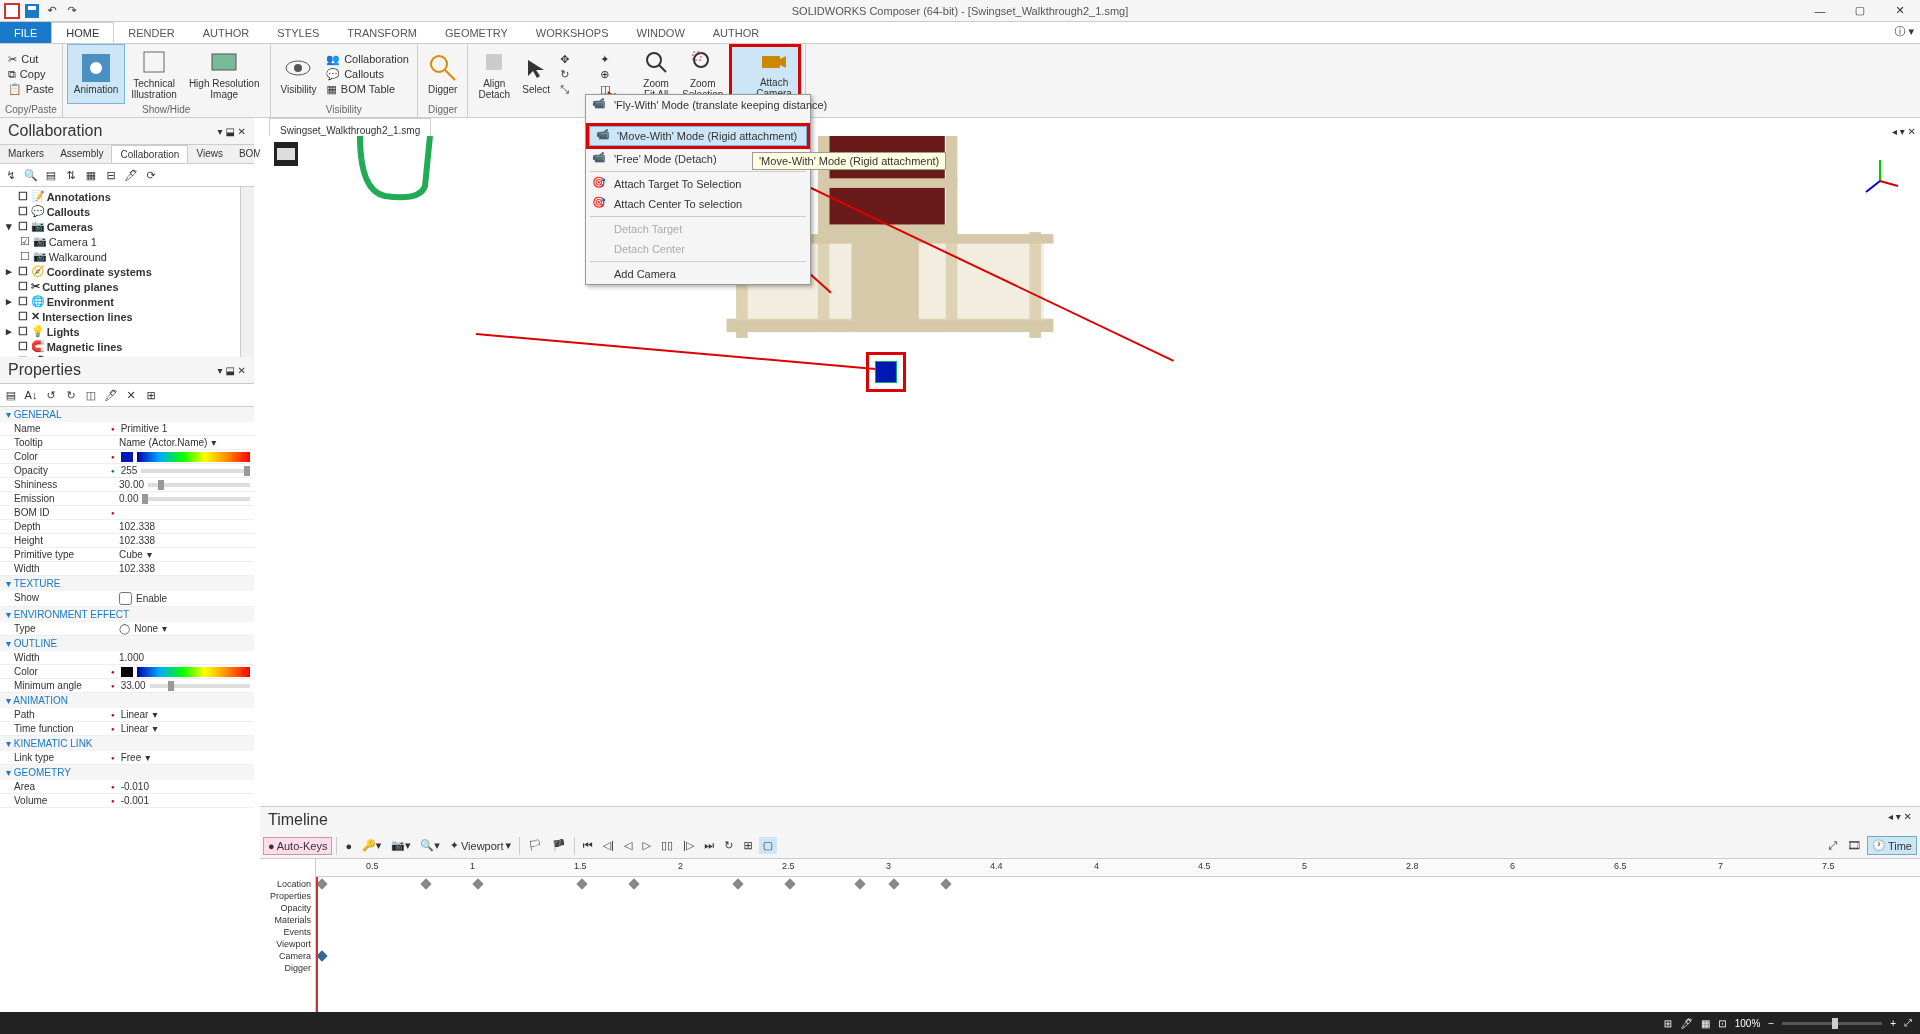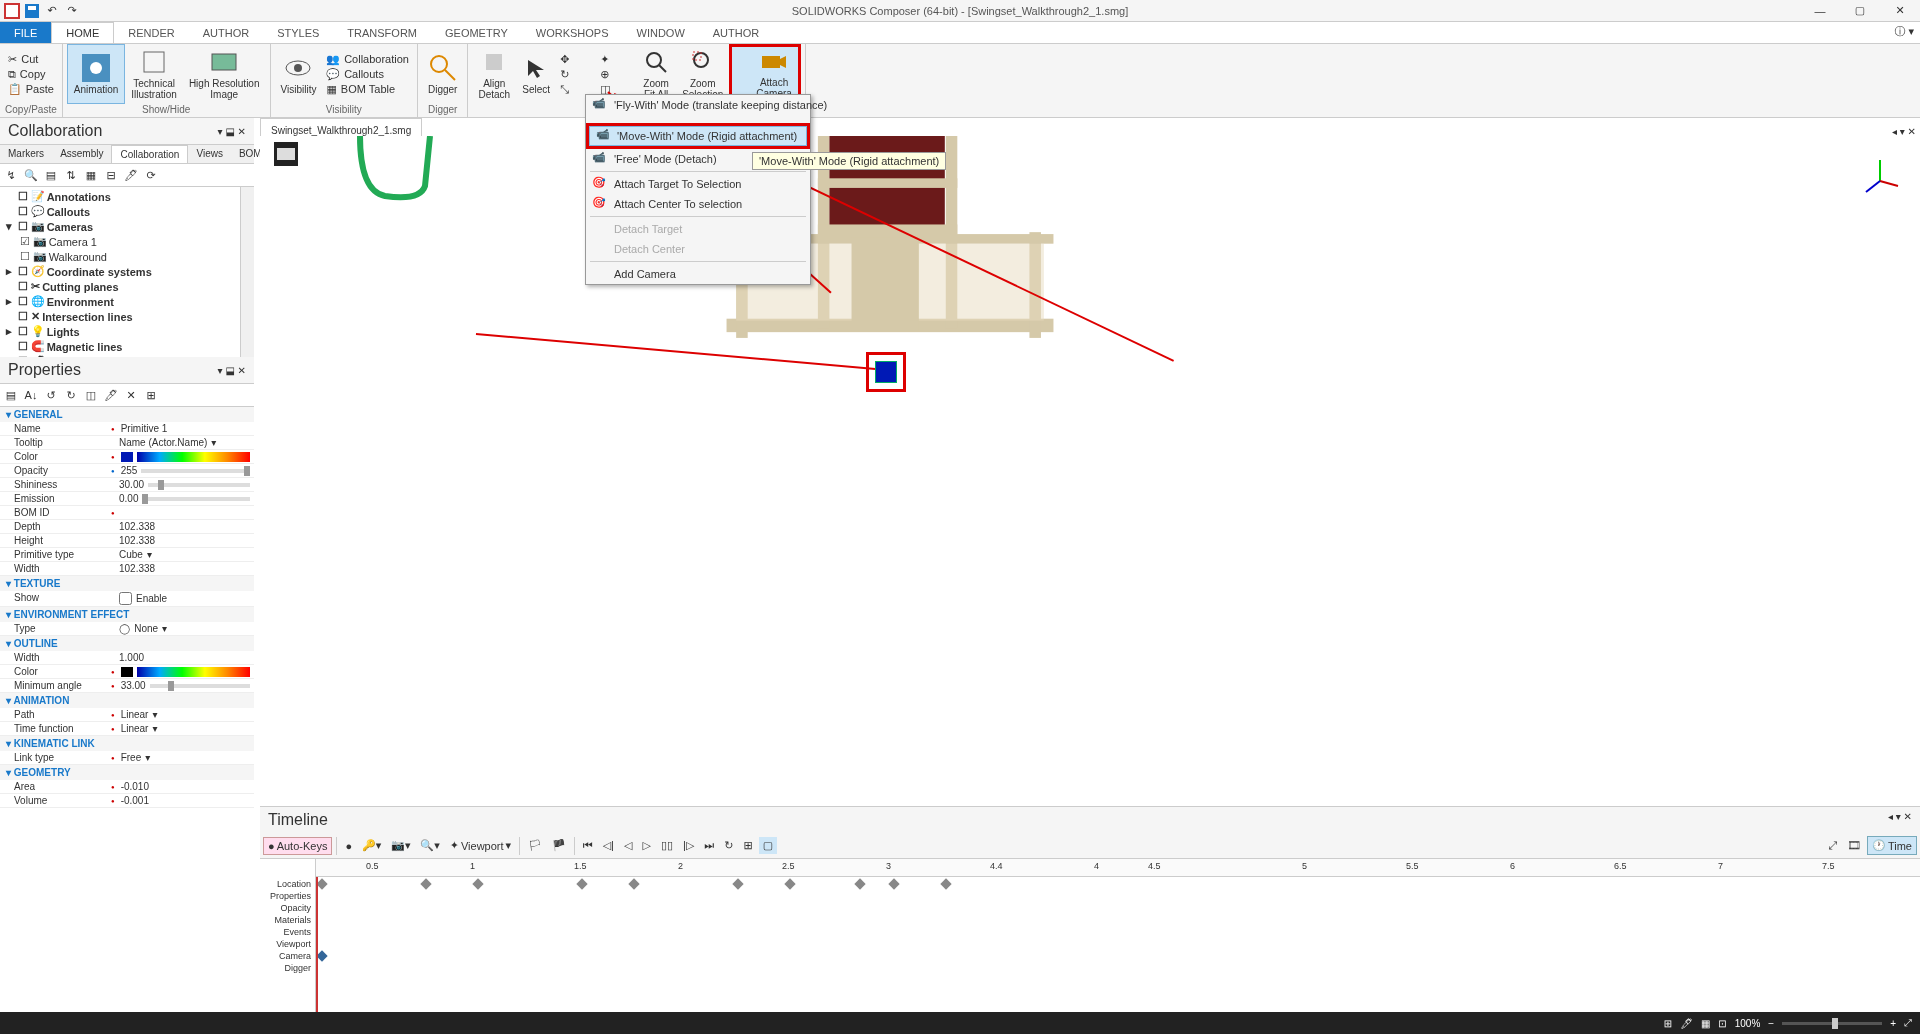--- a/index.html
+++ b/index.html
@@ -54,33 +54,33 @@
 .tree { flex: 1; overflow: auto; padding: 2px; position: relative; }
 .tree-item { display: flex; align-items: center; gap: 2px; padding: 1px 0 1px 4px; font-size: 11px; cursor: pointer; }
 .tree-item .expand { width: 10px; }
 .tree-item.bold { font-weight: bold; }
 .tree-item.indent1 { padding-left: 18px; }
 .tree .scroller { position: absolute; right: 0; top: 0; width: 14px; height: 100%; background: #f0f0f0; border-left: 1px solid #ccc; }
 
 
 .props-panel { display: flex; flex-direction: column; }
 .props-grid { flex: 1; overflow: auto; font-size: 10px; }
-.props-section { background: #f5f5f5; color: #1979CA; font-weight: bold; padding: 2px 6px; font-size: 10px; }
+.props-section { background: #f5f5f5; color: #1979CA; font-weight: normal; padding: 2px 6px; font-size: 10px; }
 .props-row { display: flex; border-bottom: 1px solid #eee; }
 .props-row .pname { width: 115px; padding: 1px 6px 1px 14px; }
 .props-row .pval { flex: 1; padding: 1px 4px; display: flex; align-items: center; gap: 4px; }
 .props-row .dot { color: #c00; font-size: 6px; margin-left: -8px; margin-right: 2px; }
 .color-box { width: 12px; height: 10px; display: inline-block; }
 .rainbow { background: linear-gradient(90deg, #00a, #0af, #0f0, #ff0, #f80, #f00); height: 10px; flex: 1; }
 .slider { flex: 1; height: 4px; background: #ddd; position: relative; }
 .slider .thumb { position: absolute; top: -3px; width: 6px; height: 10px; background: #999; }
 
 
 .doc-tab-bar { position: absolute; left: 260px; top: 118px; height: 18px; display: flex; }
-.doc-tab { background: #fff; border: 1px solid #ccc; padding: 11px 10px; font-size: 10px; display: flex; align-items: center; }
+.doc-tab { background: #fff; border: 1px solid #ccc; padding: 11px 10px; font-size: 10px; display: flex; align-items: center; margin-left: 9px; }
 
 
 .viewport { position: absolute; left: 260px; top: 136px; right: 0; bottom: 228px; background: #fff; }
 .viewport .vp-icon { position: absolute; left: 14px; top: 6px; width: 24px; height: 24px; background: #222; }
 .viewport .axis { position: absolute; right: 20px; top: 20px; width: 40px; height: 40px; }
 .swing1 { position: absolute; left: 90px; top: 0; width: 100px; height: 80px; }
 .swing2 { position: absolute; left: 320px; top: 0; width: 100px; height: 130px; }
 .playset { position: absolute; left: 460px; top: 0; width: 340px; height: 250px; }
 .cube-sel { position: absolute; left: 606px; top: 216px; width: 40px; height: 40px; border: 3px solid #d00; display: flex; align-items: center; justify-content: center; }
 .cube-sel .cube { width: 22px; height: 22px; background: #0019b5; border: 1px solid #0a6; }
@@ -634,23 +634,23 @@
     <div style="flex:1;display:flex;flex-direction:column">
       <div class="timeline-ruler" id="ruler">
           <span class="tick" style="left: 50px;">0.5</span>
           <span class="tick" style="left: 154px;">1</span>
           <span class="tick" style="left: 258px;">1.5</span>
           <span class="tick" style="left: 362px;">2</span>
           <span class="tick" style="left: 466px;">2.5</span>
           <span class="tick" style="left: 570px;">3</span>
           <span class="tick" style="left: 674px;">4.4</span>
           <span class="tick" style="left: 778px;">4</span>
-          <span class="tick" style="left: 832px;">4.5</span>
+          <span class="tick" style="left: 882px;">4.5</span>
           <span class="tick" style="left: 986px;">5</span>
-          <span class="tick" style="left: 1090px;">5.5</span>
+          <span class="tick" style="left: 1090px;">2.8</span>
           <span class="tick" style="left: 1194px;">6</span>
           <span class="tick" style="left: 1298px;">6.5</span>
           <span class="tick" style="left: 1402px;">7</span>
           <span class="tick" style="left: 1506px;">7.5</span>
         </div>
       <div class="track-area">
         <div class="keyframe" style="left:2px;top:3px"></div>
         <div class="keyframe" style="left:106px;top:3px"></div>
         <div class="keyframe" style="left:158px;top:3px"></div>
         <div class="keyframe" style="left:262px;top:3px"></div>

